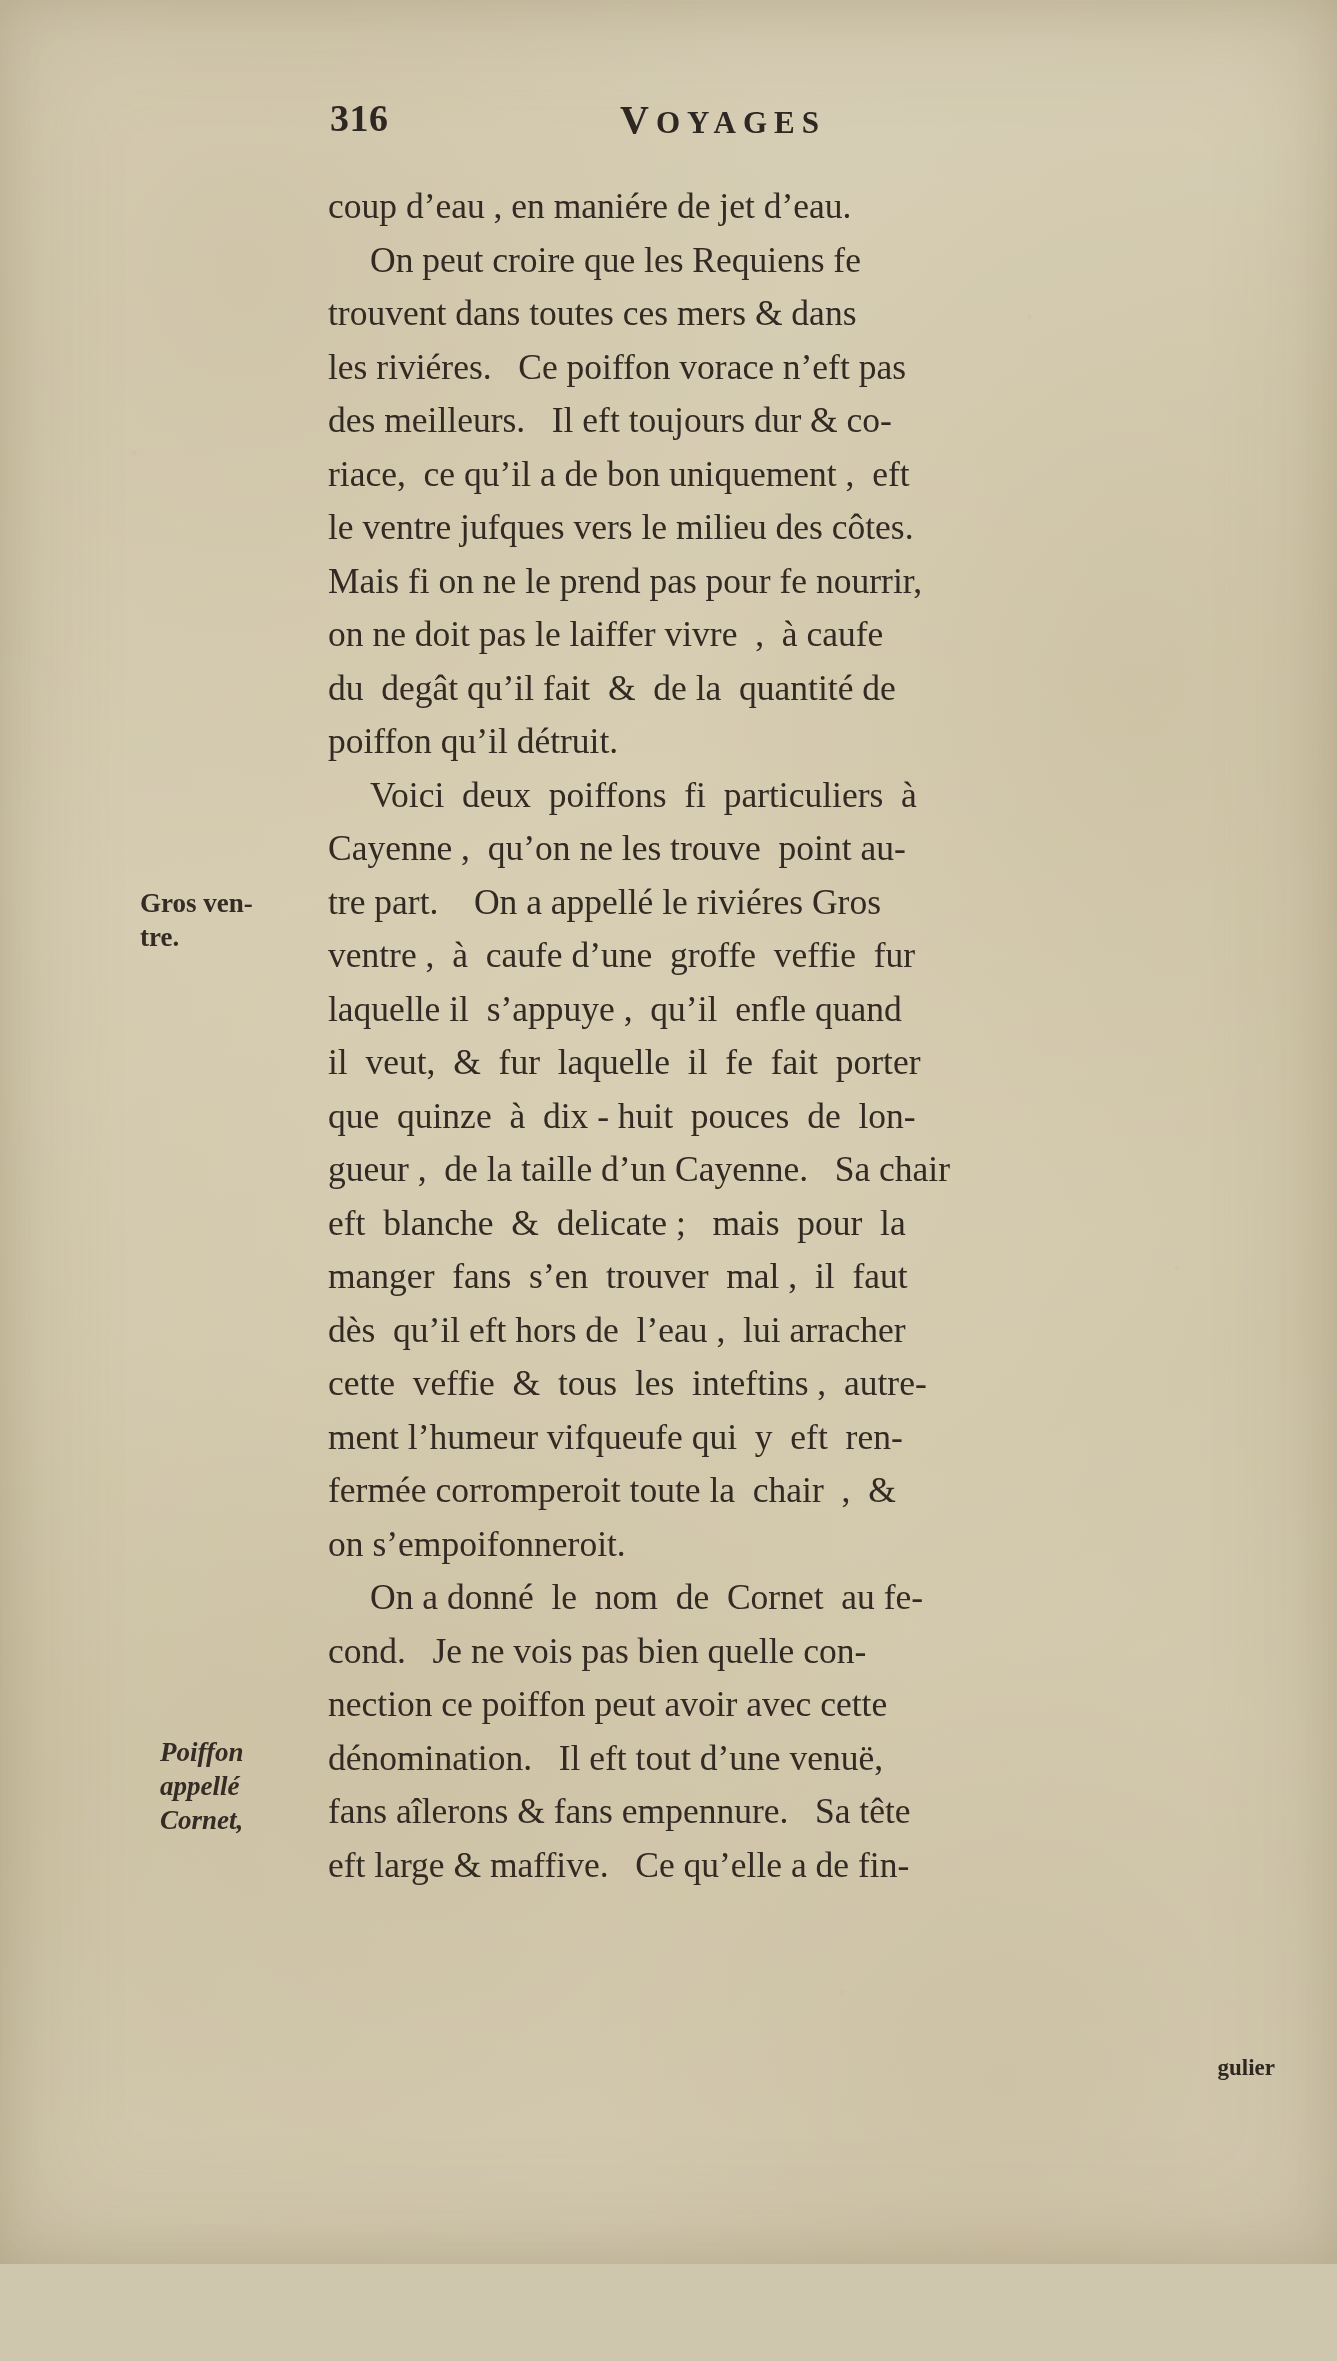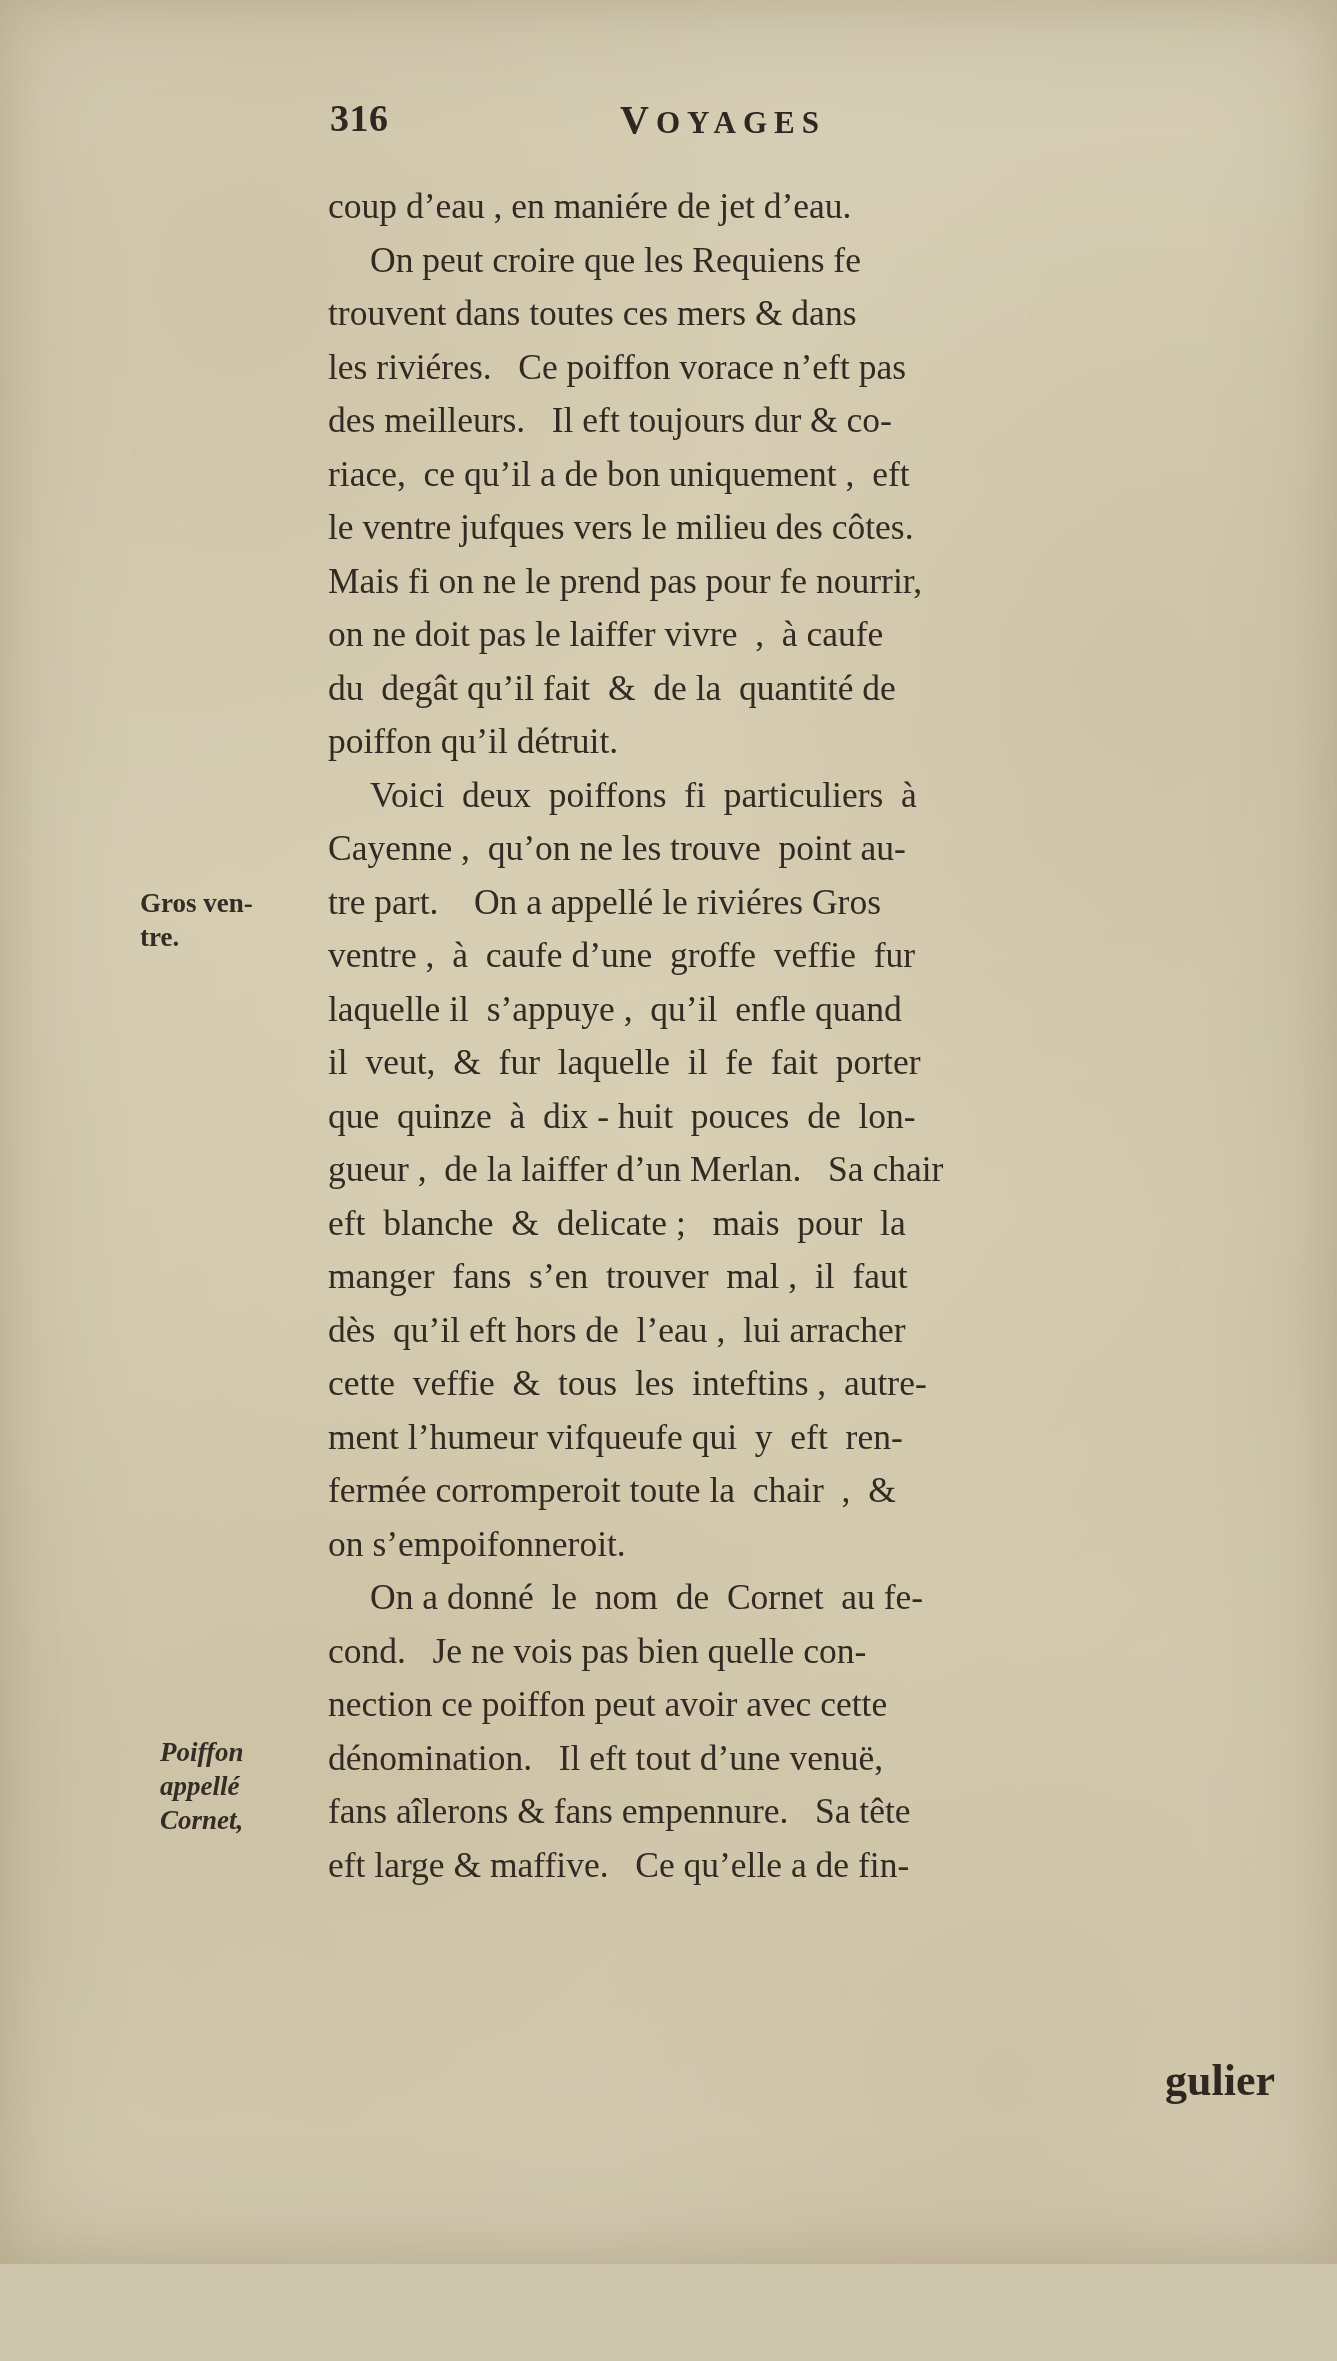--- a/index.html
+++ b/index.html
@@ -119,21 +119,21 @@
     top: 1735px;
     width: 175px;
     font-style: italic;
   }
 
   
   .catchword {
     position: absolute;
     right: 62px;
     top: 2055px;
-    font-size: 44px;
+    font-size: 23px;
     font-weight: bold;
     color: #2f2821;
   }
 </style>
 </head>
 <body>
 
 <div class="page">
   <div class="grain"></div>
   <div class="edge-shade"></div>
@@ -174,21 +174,21 @@
     </div>
 
     <div>
       <span class="line"><span class="indent"></span><span>Voici  deux  poiffons  fi  particuliers  à</span></span>
       <span class="line">Cayenne ,  qu’on ne les trouve  point au-</span>
       <span class="line">tre part.    On a appellé le riviéres Gros</span>
       <span class="line">ventre ,  à  caufe d’une  groffe  veffie  fur</span>
       <span class="line">laquelle il  s’appuye ,  qu’il  enfle quand</span>
       <span class="line">il  veut,  &amp;  fur  laquelle  il  fe  fait  porter</span>
       <span class="line">que  quinze  à  dix - huit  pouces  de  lon-</span>
-      <span class="line">gueur ,  de la laiffer d’un Merlan.   Sa chair</span>
+      <span class="line">gueur ,  de la taille d’un Cayenne.   Sa chair</span>
       <span class="line">eft  blanche  &amp;  delicate ;   mais  pour  la</span>
       <span class="line">manger  fans  s’en  trouver  mal ,  il  faut</span>
       <span class="line">dès  qu’il eft hors de  l’eau ,  lui arracher</span>
       <span class="line">cette  veffie  &amp;  tous  les  inteftins ,  autre-</span>
       <span class="line">ment l’humeur vifqueufe qui  y  eft  ren-</span>
       <span class="line">fermée corromperoit toute la  chair  ,  &amp;</span>
       <span class="line">on s’empoifonneroit.</span>
     </div>
 
     <div>

